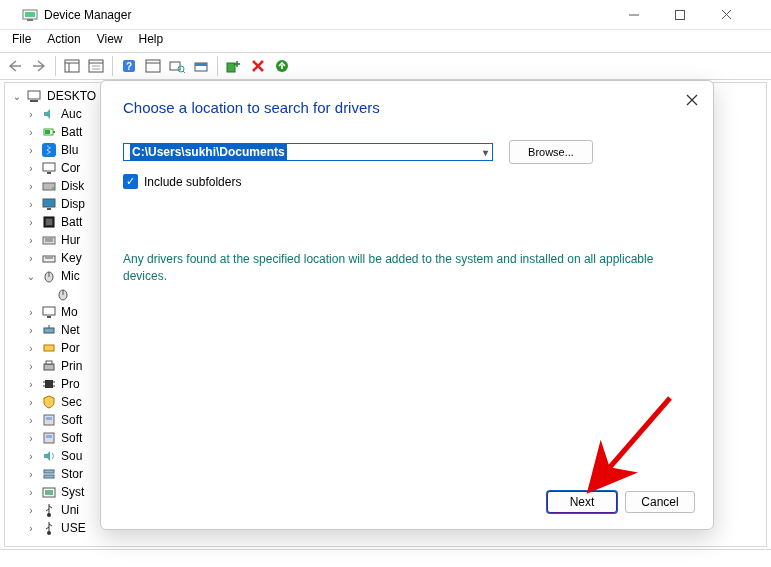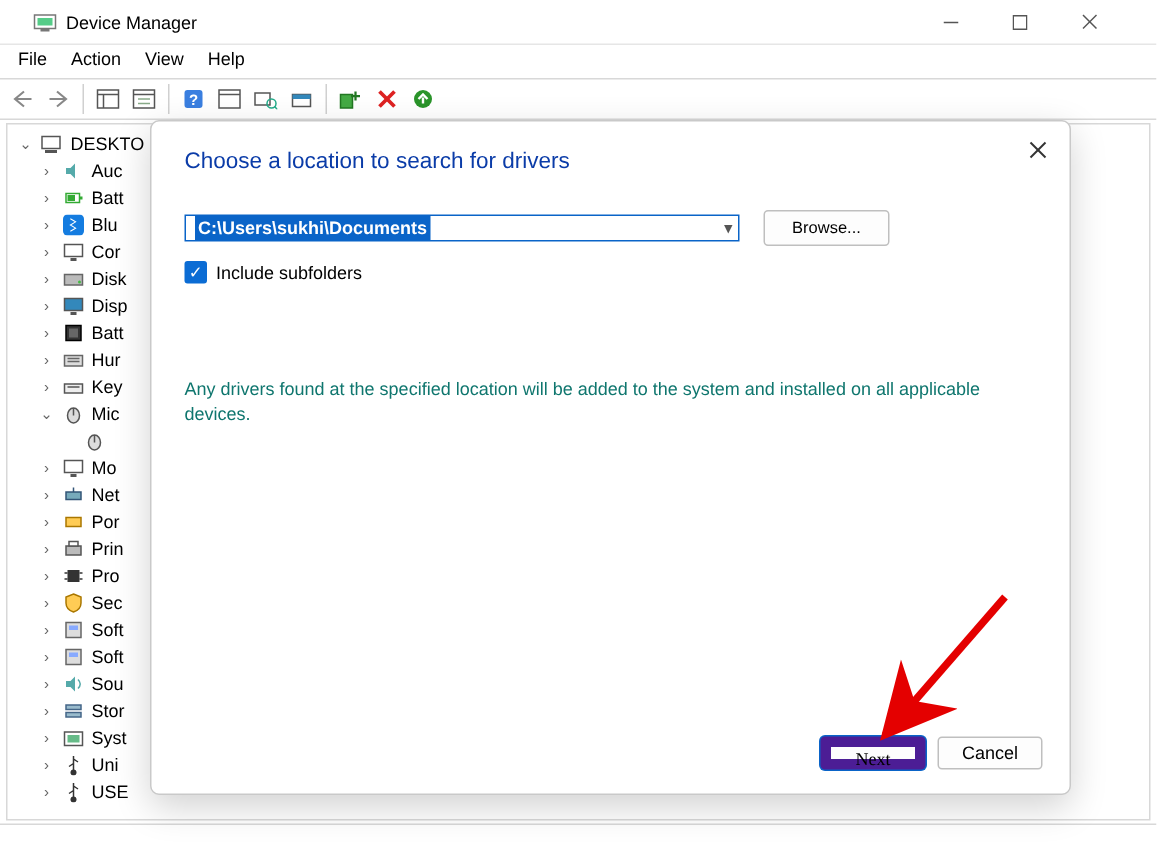--- a/index.html
+++ b/index.html
@@ -39,21 +39,21 @@
   .dialog .pathrow { display: flex; gap: 16px; align-items: center; }
   .dialog .pathbox { flex: 0 0 370px; height: 18px; border: 1px solid #0a64c8; display: flex; align-items: center; padding: 0 4px 0 6px; position: relative; font-weight: bold; }
   .dialog .pathbox .val { background: #0a64c8; color: #fff; padding: 0 2px; font-size: 12px; line-height: 16px; }
   .dialog .pathbox .dd { margin-left: auto; color: #555; font-size: 10px; }
   .dialog .browse { width: 84px; height: 24px; background: #fdfdfd; border: 1px solid #bfbfbf; border-radius: 3px; font-size: 11px; }
   .dialog .chk { display: flex; align-items: center; gap: 6px; margin: 10px 0 0 0; }
   .dialog .chk .box { width: 15px; height: 15px; background: #0b6cd4; border-radius: 2px; display: flex; align-items: center; justify-content: center; color: #fff; font-size: 11px; }
   .dialog .info { margin-top: 62px; color: #0f766e; font-size: 12px; line-height: 1.4; max-width: 560px; }
   .dialog .btnbar { position: absolute; right: 18px; bottom: 16px; display: flex; gap: 8px; }
   .dialog .btn { width: 70px; height: 22px; background: #fdfdfd; border: 1px solid #bfbfbf; border-radius: 3px; font-size: 12px; }
-  .dialog .btn.primary { border: 7px solid #4c1d95; box-shadow: 0 0 0 1px #0a64c8; font-family: Liberation Serif, serif; }
+  .dialog .btn.primary { border: 1px solid #4c1d95; box-shadow: 0 0 0 1px #0a64c8; }
 
   
   .arrow { position: absolute; pointer-events: none; }
 
   svg { display: block; }
 </style>
 </head>
 <body>
 
 <div class="titlebar">

